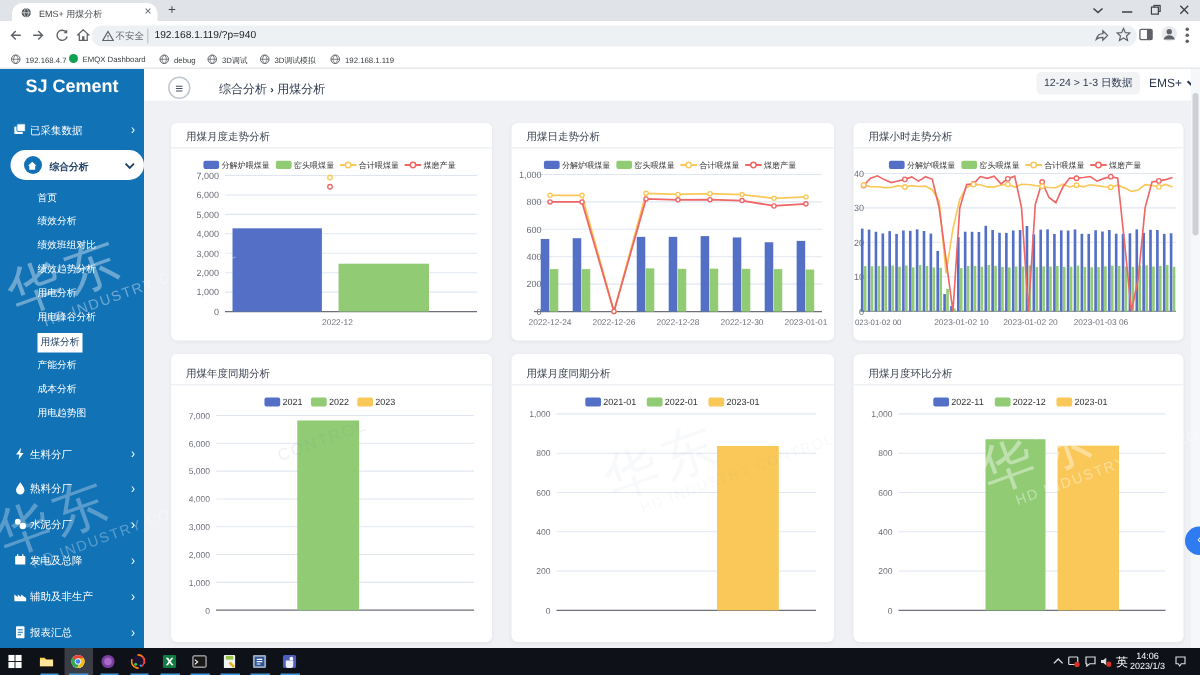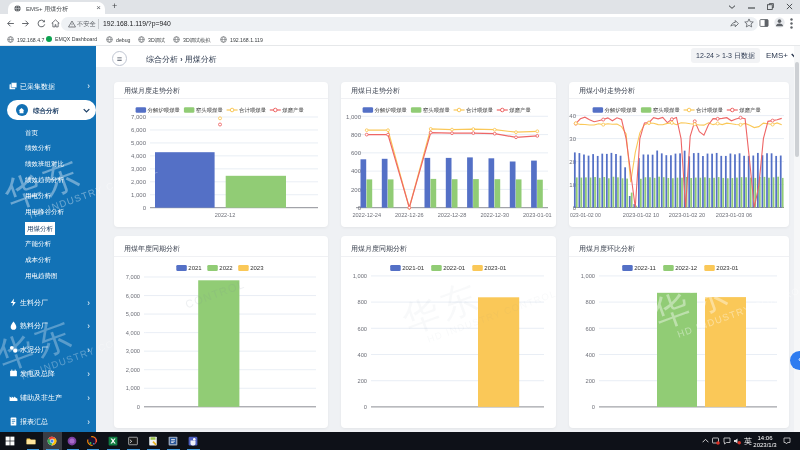--- a/index.html
+++ b/index.html
@@ -159,20 +159,21 @@
         </svg>3D调试模拟</span>
     <span class="bk" style="left:220px;"><svg class="g" width="7" height="7" viewBox="0 0 16 16">
           <circle cx="8" cy="8" r="6.5" fill="none" stroke="#5f6368" stroke-width="1.5"></circle>
           <path d="M1.5 8h13M8 1.5c-4.5 4-4.5 9 0 13M8 1.5c4.5 4 4.5 9 0 13" fill="none" stroke="#5f6368" stroke-width="1.2"></path>
         </svg>192.168.1.119</span>
   </div>
 
   <div id="hdr"></div>
   <div id="content"></div>
   <div id="sidebar">
+    <div id="sbtitle">SJ Cement</div>
     <div class="mitem" style="top:30px;">
       <svg class="mic" viewBox="0 0 16 16">
           <rect x="1" y="4" width="10" height="9" rx="1" fill="#fff"></rect>
           <rect x="4" y="1" width="10" height="9" rx="1" fill="#fff" stroke="#1272b6" stroke-width="1"></rect>
         </svg>
       <span class="mtx">已采集数据</span>
         <span class="arr">›</span>
     </div>
     <div id="pill">
       <div class="cir">

